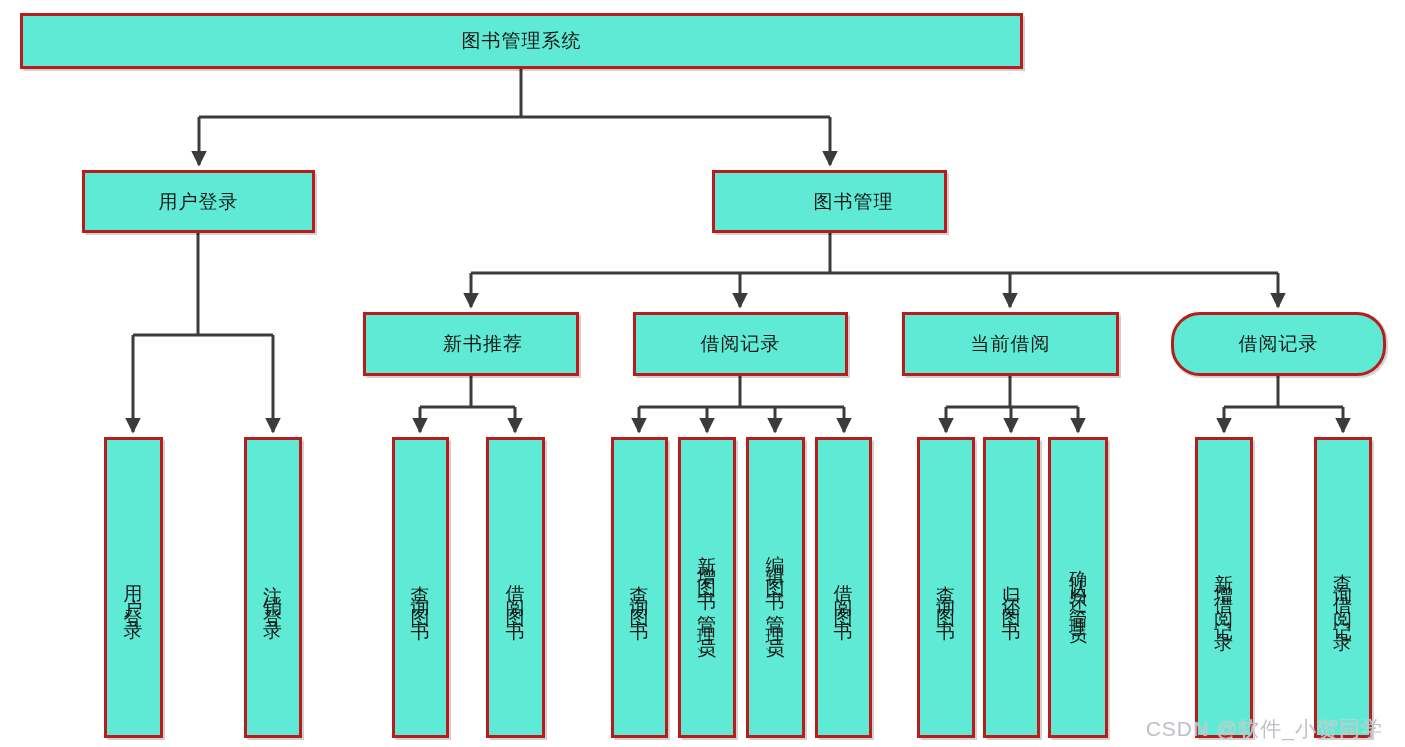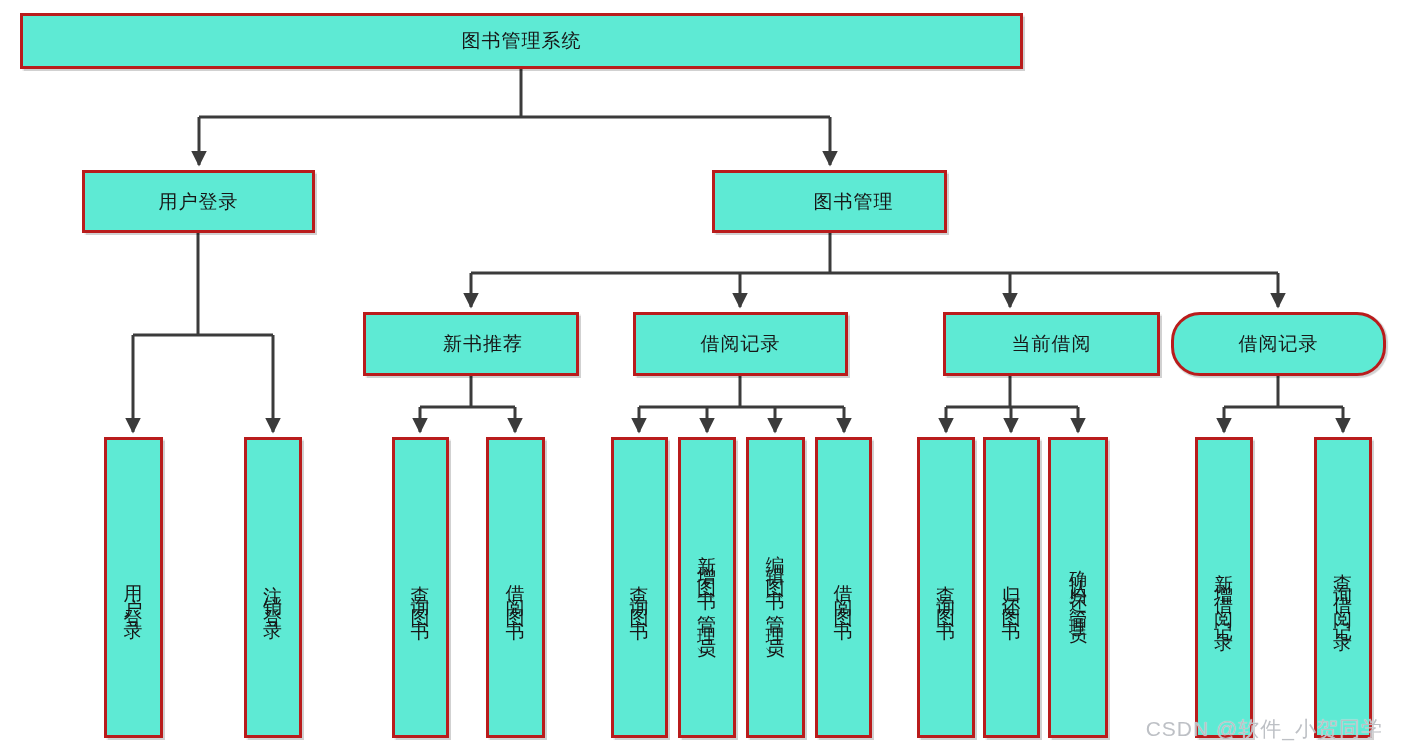--- a/index.html
+++ b/index.html
@@ -116,21 +116,21 @@
   <div class="box" style="left:712px; top:170px; width:235px; height:63px;padding-left:48px;">
     <span class="h-label">图书管理</span>
   </div>
 
   <div class="box" style="left:363px; top:312px; width:216px; height:64px;padding-left:24px;">
     <span class="h-label">新书推荐</span>
   </div>
   <div class="box" style="left:633px; top:312px; width:215px; height:64px;">
     <span class="h-label">借阅记录</span>
   </div>
-  <div class="box" style="left:902px; top:312px; width:217px; height:64px;margin-left:41px;">
+  <div class="box" style="left:902px; top:312px; width:217px; height:64px;">
     <span class="h-label">当前借阅</span>
   </div>
   <div class="box" style="left:1171px; top:312px; width:215px; height:64px;border-radius:29px;">
     <span class="h-label">借阅记录</span>
   </div>
 
   <div class="box leaf" style="left:104px; top:437px; width:59px; height:301px;">
     <span class="v-label">用户登录</span>
   </div>
   <div class="box leaf" style="left:244px; top:437px; width:58px; height:301px;">

